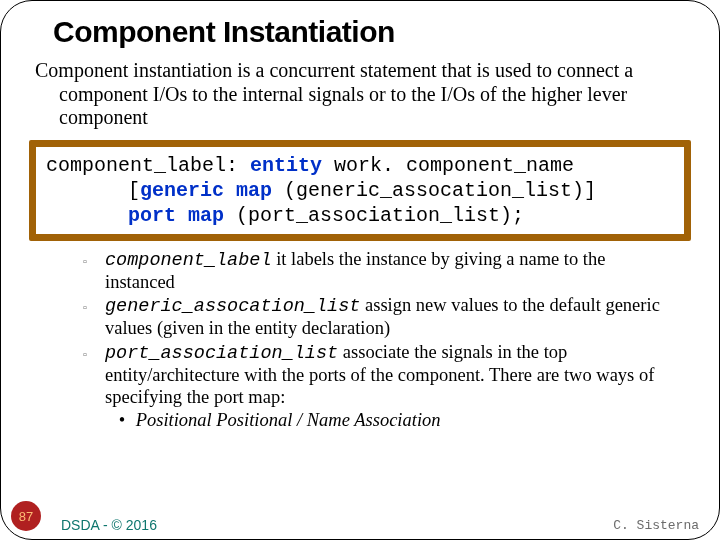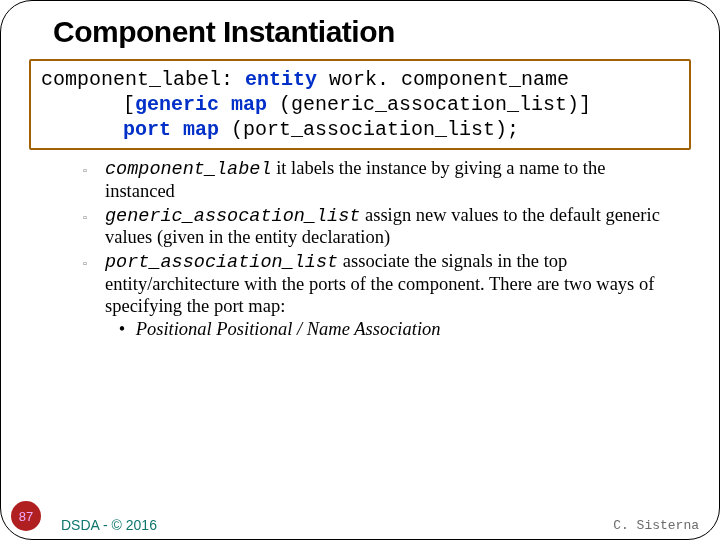--- a/index.html
+++ b/index.html
@@ -19,21 +19,21 @@
     letter-spacing: -0.5px;
   }
   .lead {
     font-size: 20px;
     line-height: 1.18;
     padding: 0 8px 0 10px;
     margin-bottom: 10px;
   }
   .lead .hang { display: block; padding-left: 24px; text-indent: -24px; }
   .codebox {
-    border: 2px solid #a16207;
+    border: 7px solid #a16207;
     border-radius: 2px;
     padding: 6px 10px 6px 10px;
     font-family: 'Courier New', monospace;
     font-size: 20px;
     line-height: 1.25;
     margin: 0 4px 8px 4px;
   }
   .codebox .indent { padding-left: 82px; display: block; }
   .kw { color: #0030c8; font-weight: 700; }
   .bullets {
@@ -47,40 +47,43 @@
     width: 22px; flex: 0 0 22px; padding-top: 6px;
   }
   .bullets .txt { flex: 1; }
   .mono { font-family: 'Courier New', monospace; font-style: italic; }
   .sub { padding-left: 8px; margin-top: 1px; }
   .sub .dot { display:inline-block; width: 18px; text-align:center; }
   .em { font-style: italic; }
   .pagenum {
     position: absolute; left: 10px; bottom: 8px;
     width: 30px; height: 30px; border-radius: 50%;
-    background: #b02020; color: #f0abfc;
+    background: #b02020; color: #fdba74;
     font-family: Arial, sans-serif; font-size: 13px;
     display: flex; align-items: center; justify-content: center;
   }
   .foot-l {
     position: absolute; left: 60px; bottom: 6px;
     font-family: Arial, sans-serif; font-size: 14px; color: #0f766e;
   }
   .foot-r {
     position: absolute; right: 20px; bottom: 6px;
     font-family: Liberation Mono, monospace; font-size: 13px; color: #6b6b6b;
   }
 </style>
 </head>
 <body>
 
 <div class="slide">
 
   <h1 class="title">Component Instantiation</h1>
 
+  <div class="lead">
+    <span class="hang">Component instantiation is a concurrent statement that is used to connect a component I/Os to the internal signals or to the I/Os of the higher lever component</span>
+  </div>
 
   <div class="codebox">
     <div>
       <span>component_label: </span><span class="kw">entity</span><span> work. component_name</span>
     </div>
     <span class="indent">
       <span>[</span><span class="kw">generic map</span><span> (generic_assocation_list)]</span>
     </span>
     <span class="indent">
       <span class="kw">port map</span><span> (port_association_list);</span>

